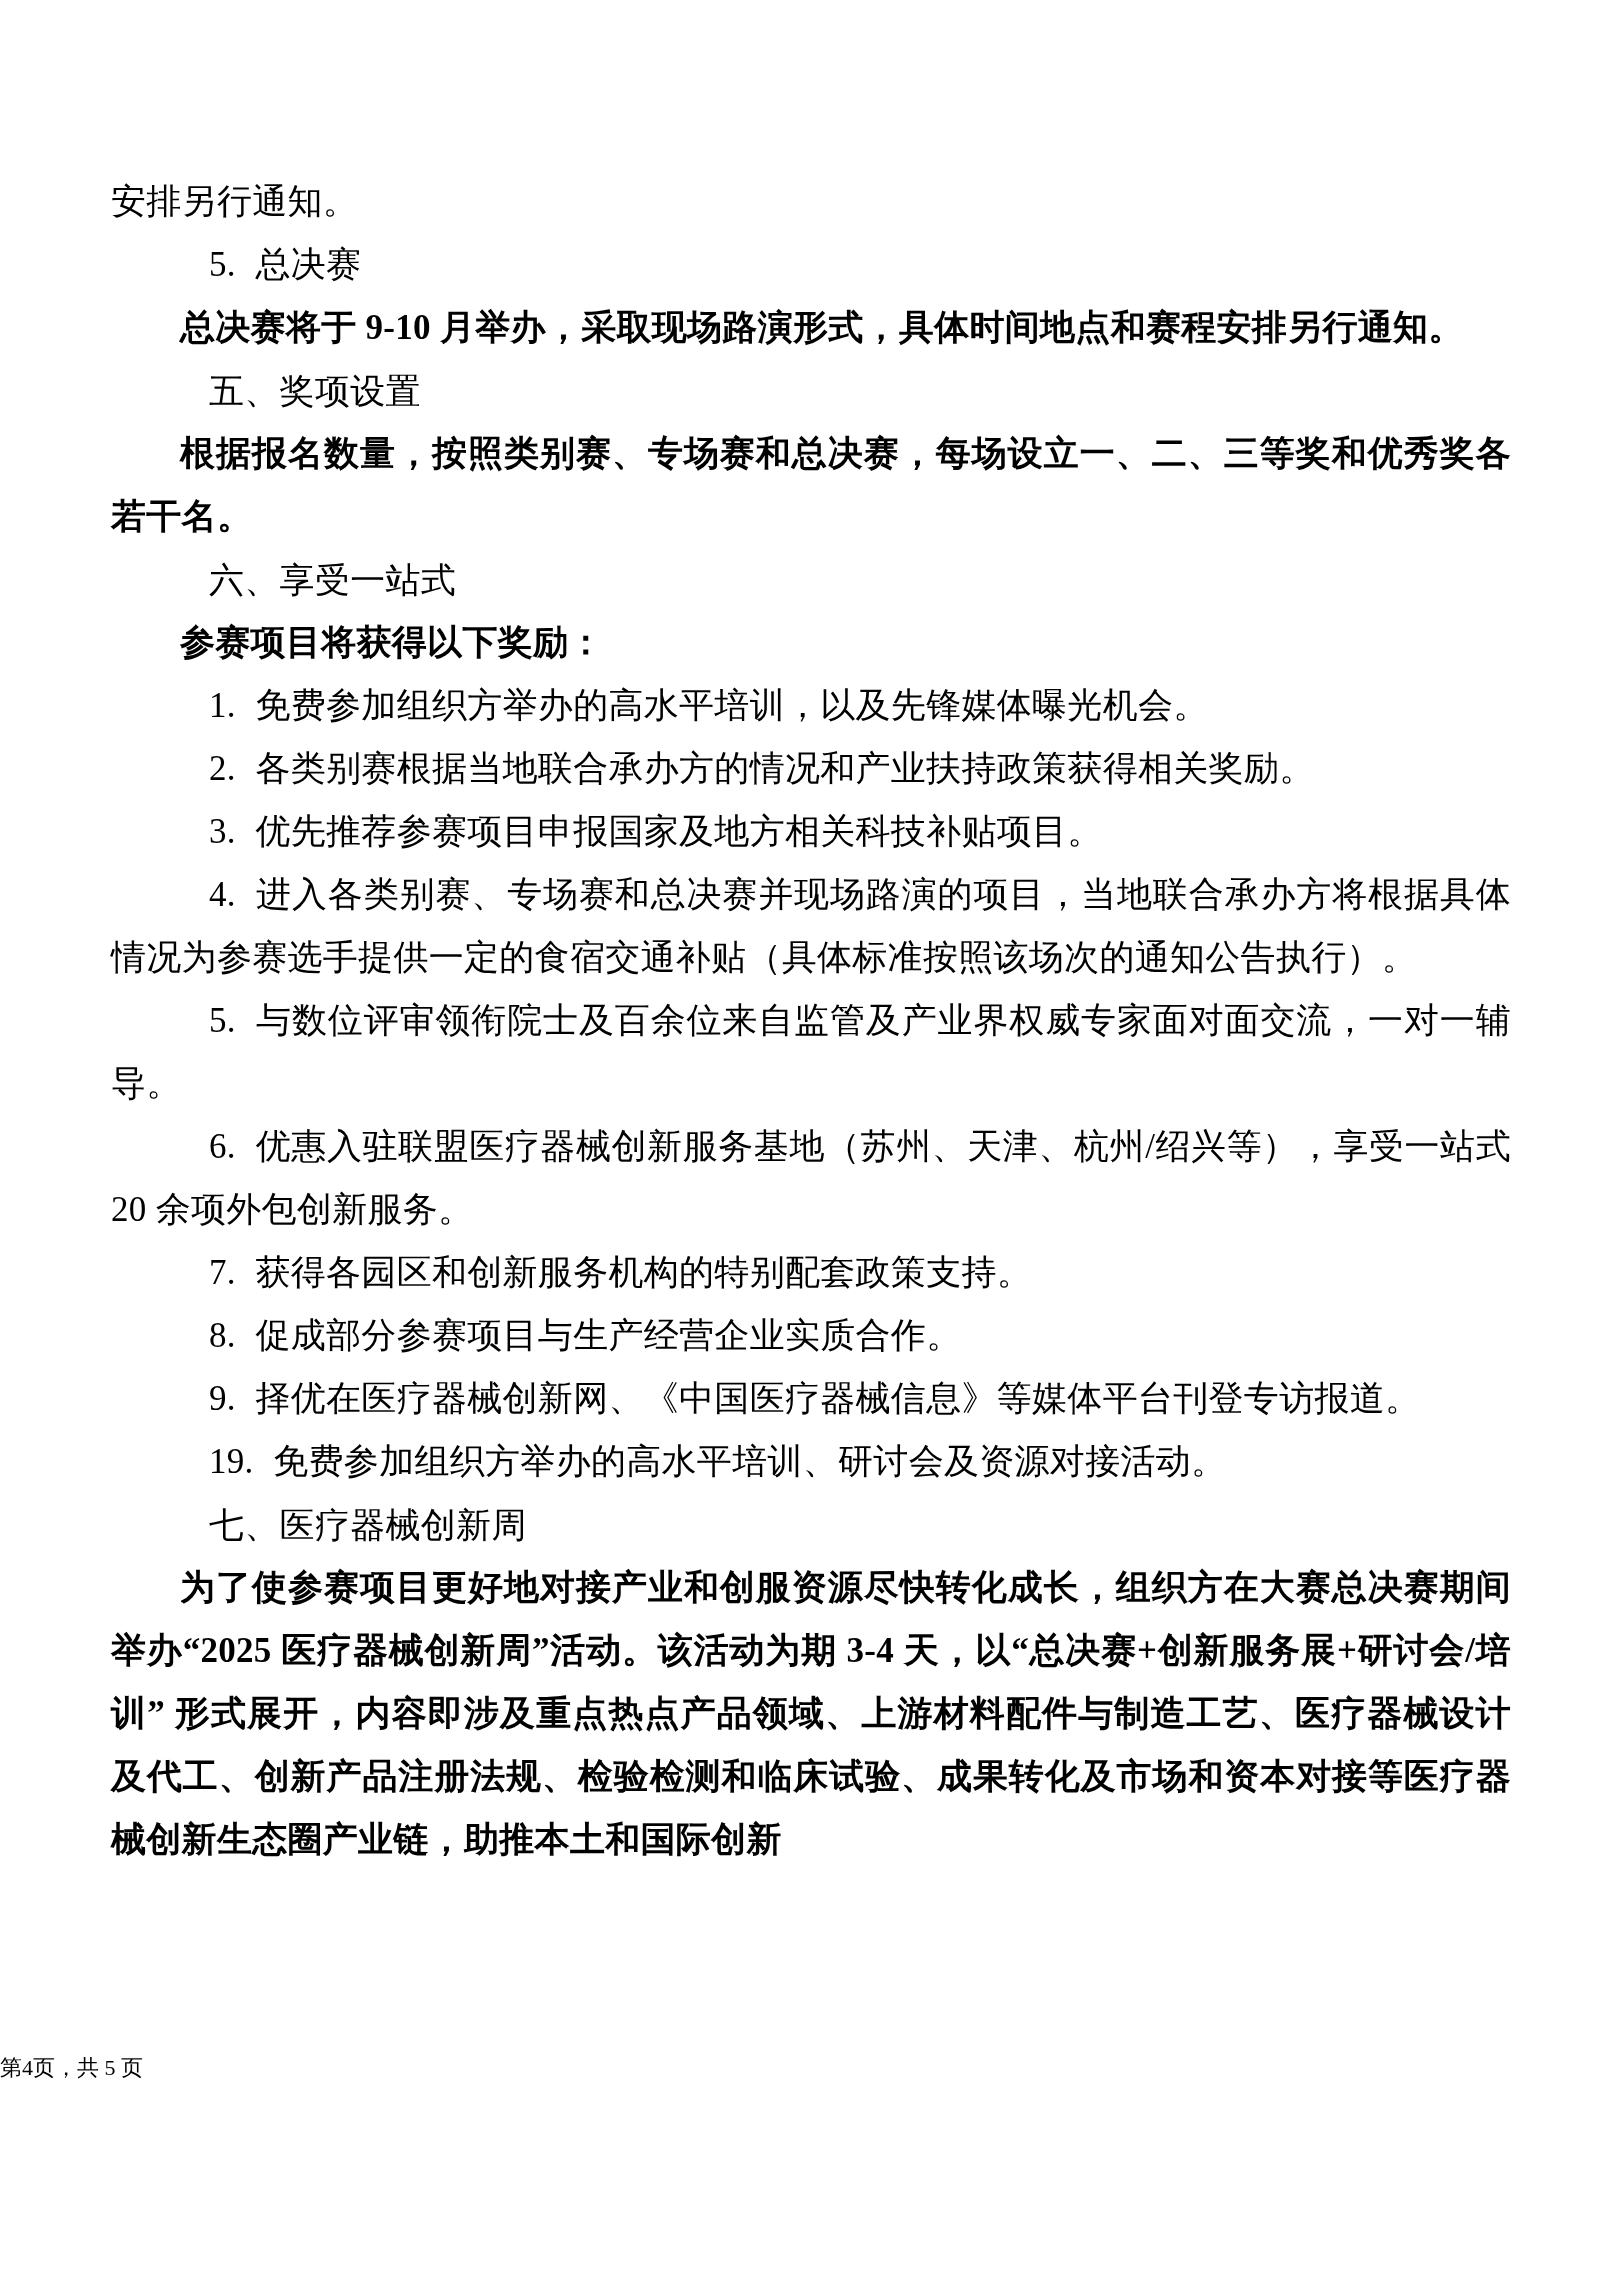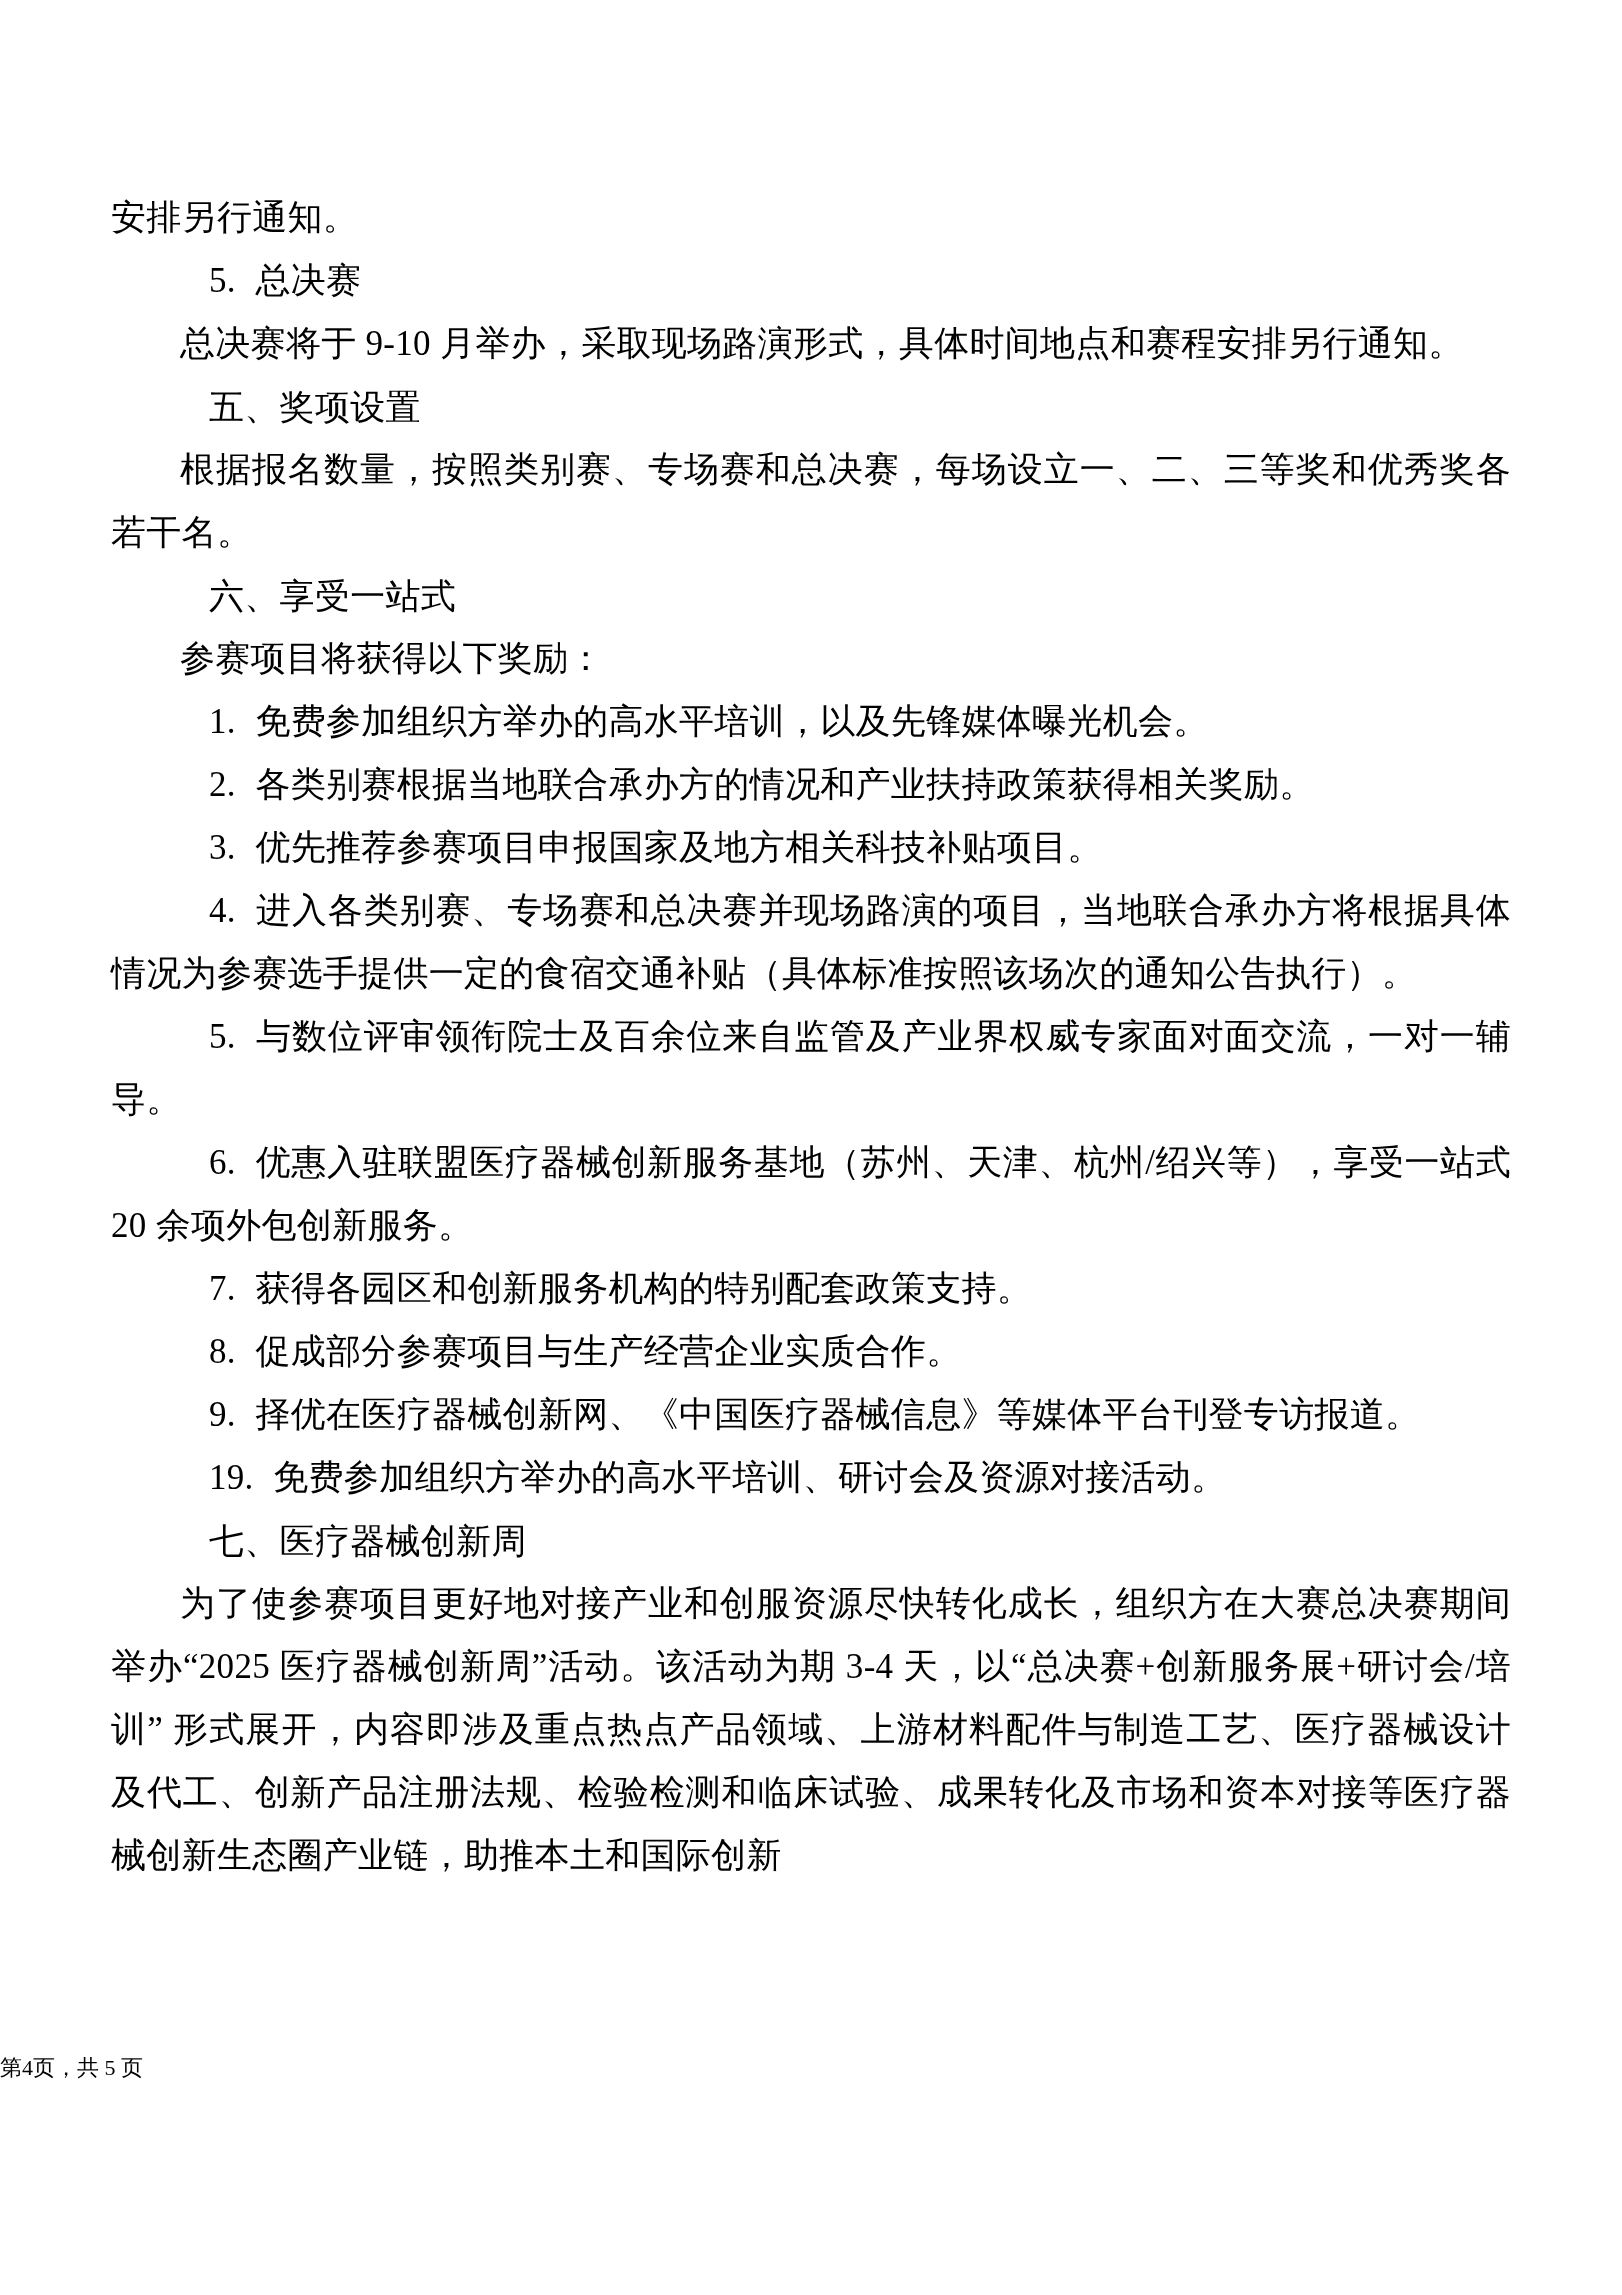--- a/index.html
+++ b/index.html
@@ -13,29 +13,29 @@
     overflow: hidden;
   }
   .page {
     position: absolute;
     inset: 0;
     background: #ffffff;
   }
   .content {
     position: absolute;
     left: 111px;
-    top: 186px;
+    top: 170px;
     width: 1400px;
     font-size: 35px;
     line-height: 63px;
     text-align: justify;
     letter-spacing: 0.3px;
   }
   .content p { margin: 0; padding: 0; }
-  p.para { text-indent: 69px; }
+  p.para { text-indent: 69px; font-weight: bold; }
   p.continuation { text-indent: 0; }
   p.list { text-indent: 98px; }
   p.heading {
     text-indent: 98px;
     font-family: "Liberation Sans", "DejaVu Sans", sans-serif;
     font-weight: normal;
   }
   .num { padding-right: 19.6px; }
   .footer {
     position: absolute;

